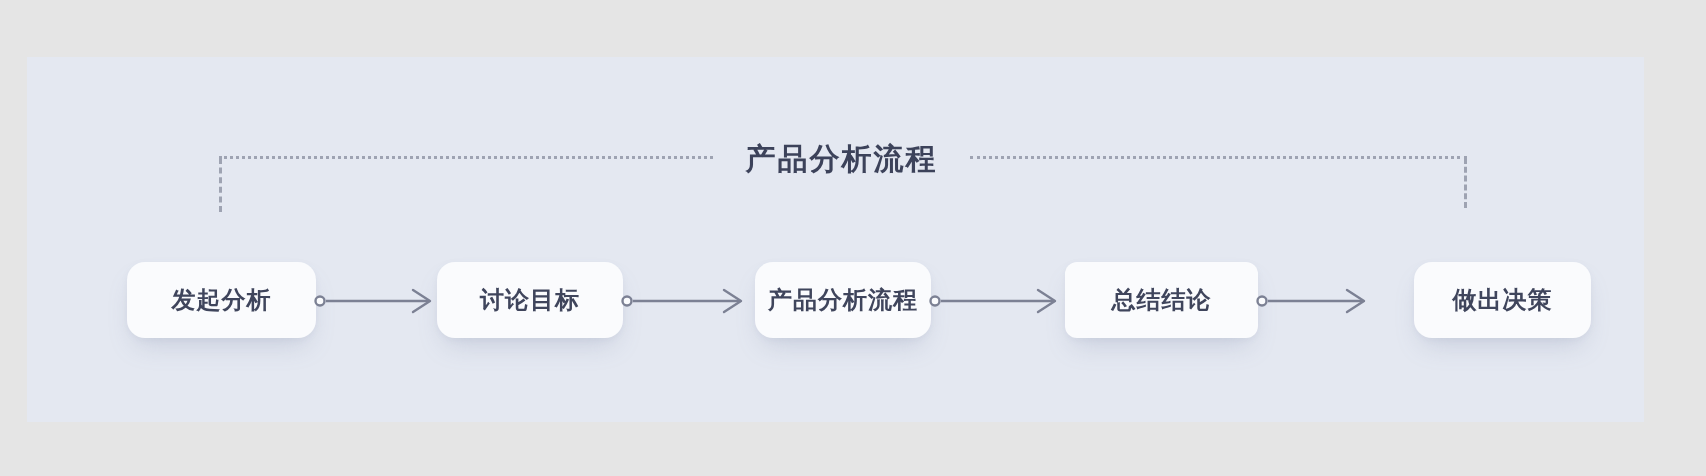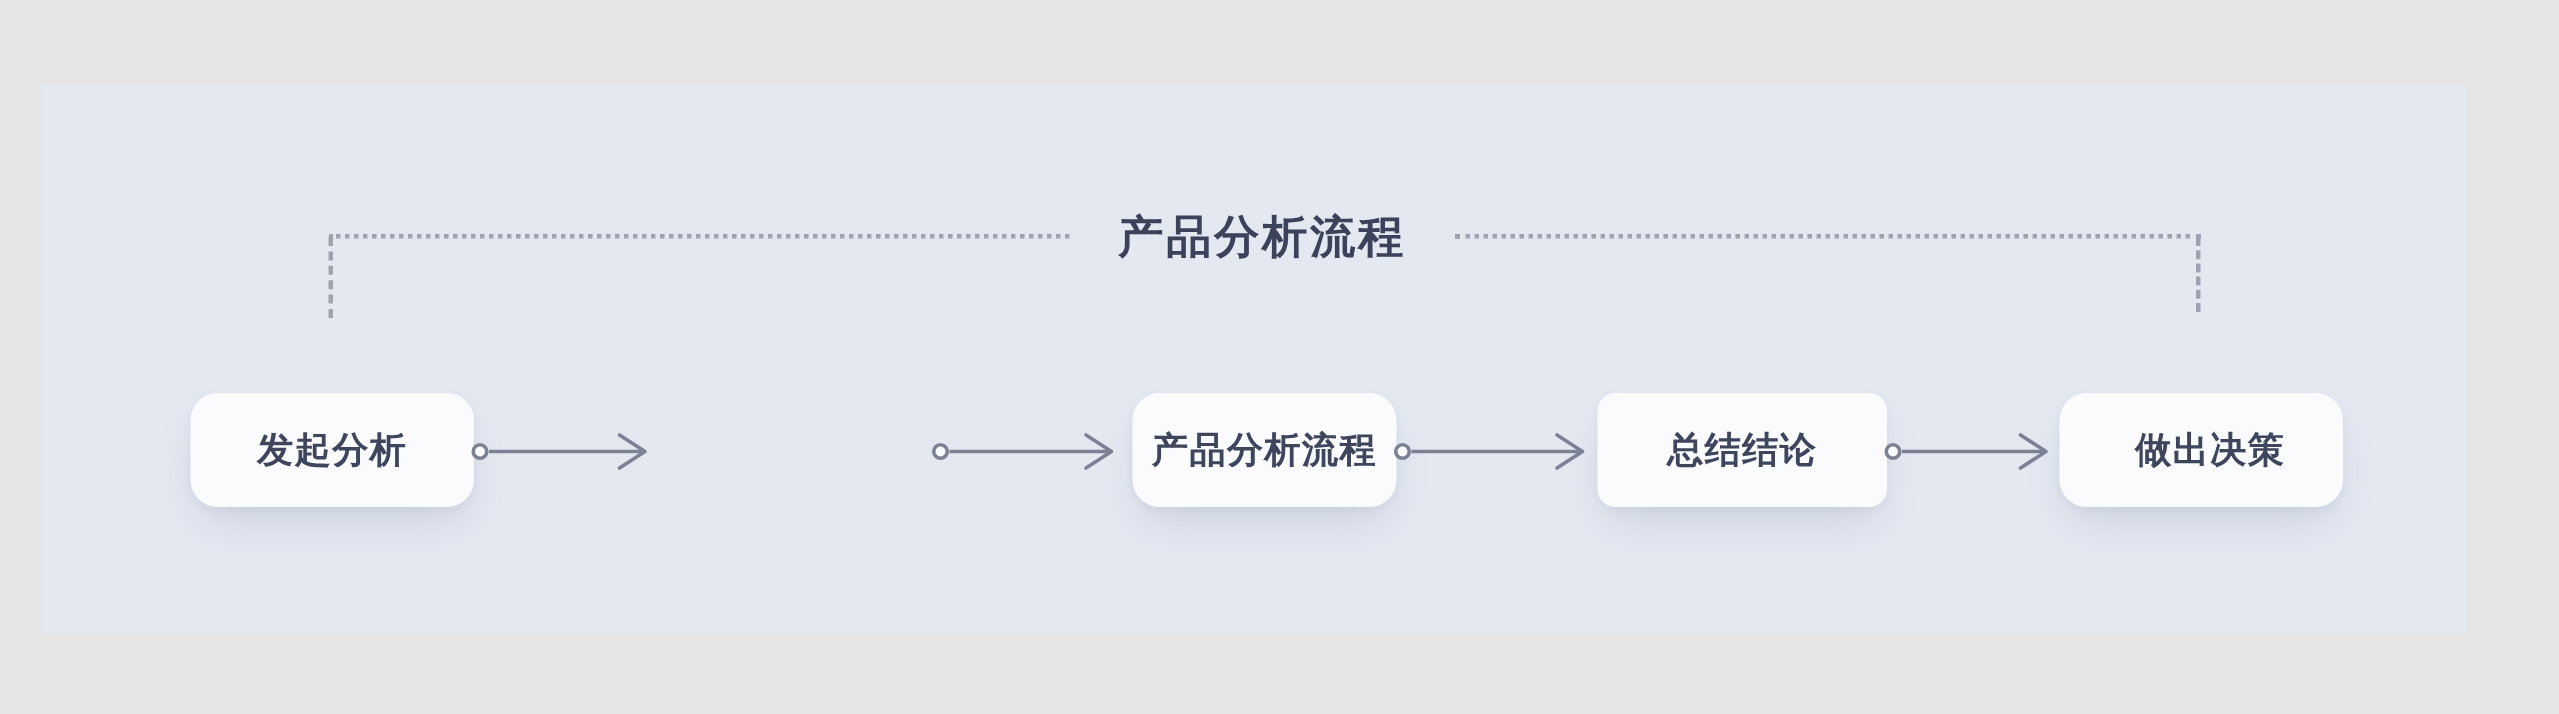--- a/index.html
+++ b/index.html
@@ -69,21 +69,21 @@
     font-size: 24px;
     font-weight: 700;
     letter-spacing: 1px;
     color: #3F455C;
     white-space: nowrap;
   }
   .node-1 { left: 127px;  width: 189px; }
   .node-2 { left: 437px;  width: 186px; }
   .node-3 { left: 755px;  width: 176px; }
   .node-4 { left: 1065px; width: 193px; border-radius: 12px; }
-  .node-5 { left: 1373px; width: 177px; padding-left: 12px; }
+  .node-5 { left: 1414px; width: 177px; }
   .arrow {
     position: absolute;
     top: 283px;
     height: 36px;
   }
   .arrow-1 { left: 312px;  width: 122px; }
   .arrow-2 { left: 619px;  width: 126px; }
   .arrow-3 { left: 927px;  width: 132px; }
   .arrow-4 { left: 1254px; width: 114px; }
 </style>
@@ -96,20 +96,23 @@
 
   <div class="bracket-h left"></div>
   <div class="bracket-h right"></div>
   <div class="bracket-v left"></div>
   <div class="bracket-v right"></div>
 
   <div class="flow-title">产品分析流程</div>
 
   <div class="node node-1">
     <span class="label">发起分析</span>
+  </div>
+  <div class="node node-2">
+    <span class="label">讨论目标</span>
   </div>
   <div class="node node-3">
     <span class="label">产品分析流程</span>
   </div>
   <div class="node node-4">
     <span class="label">总结结论</span>
   </div>
   <div class="node node-5">
     <span class="label">做出决策</span>
   </div>

